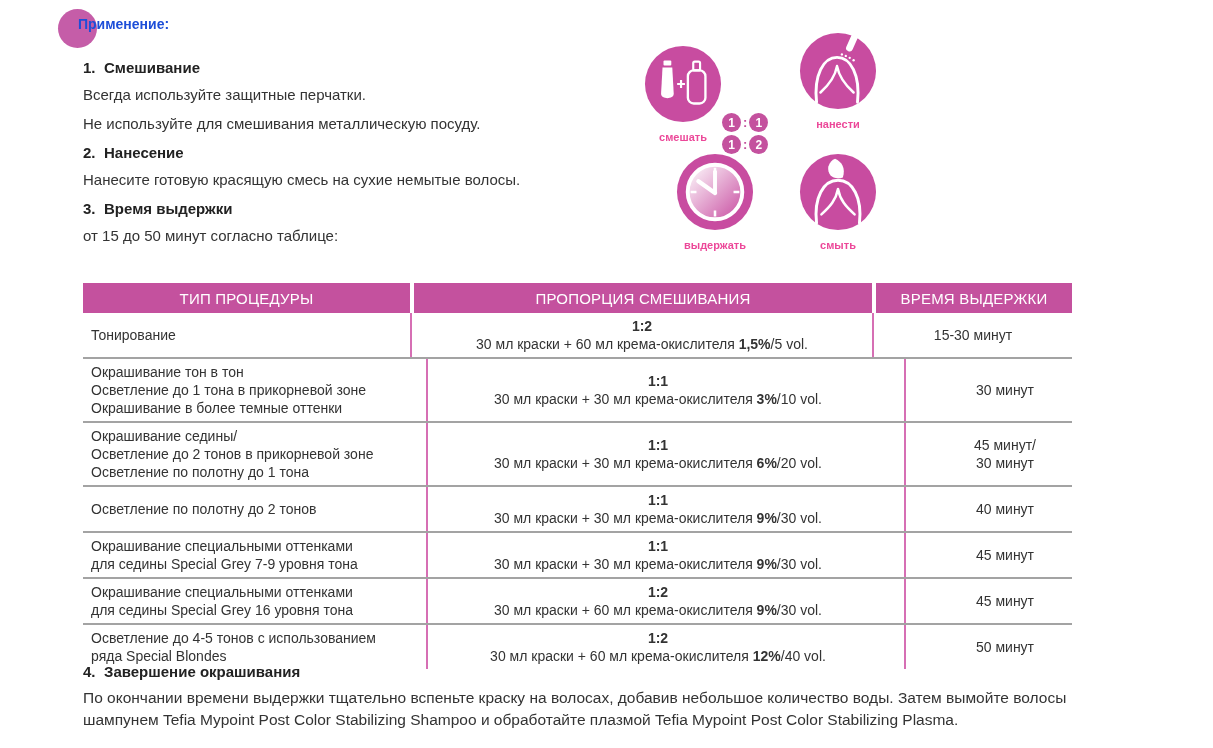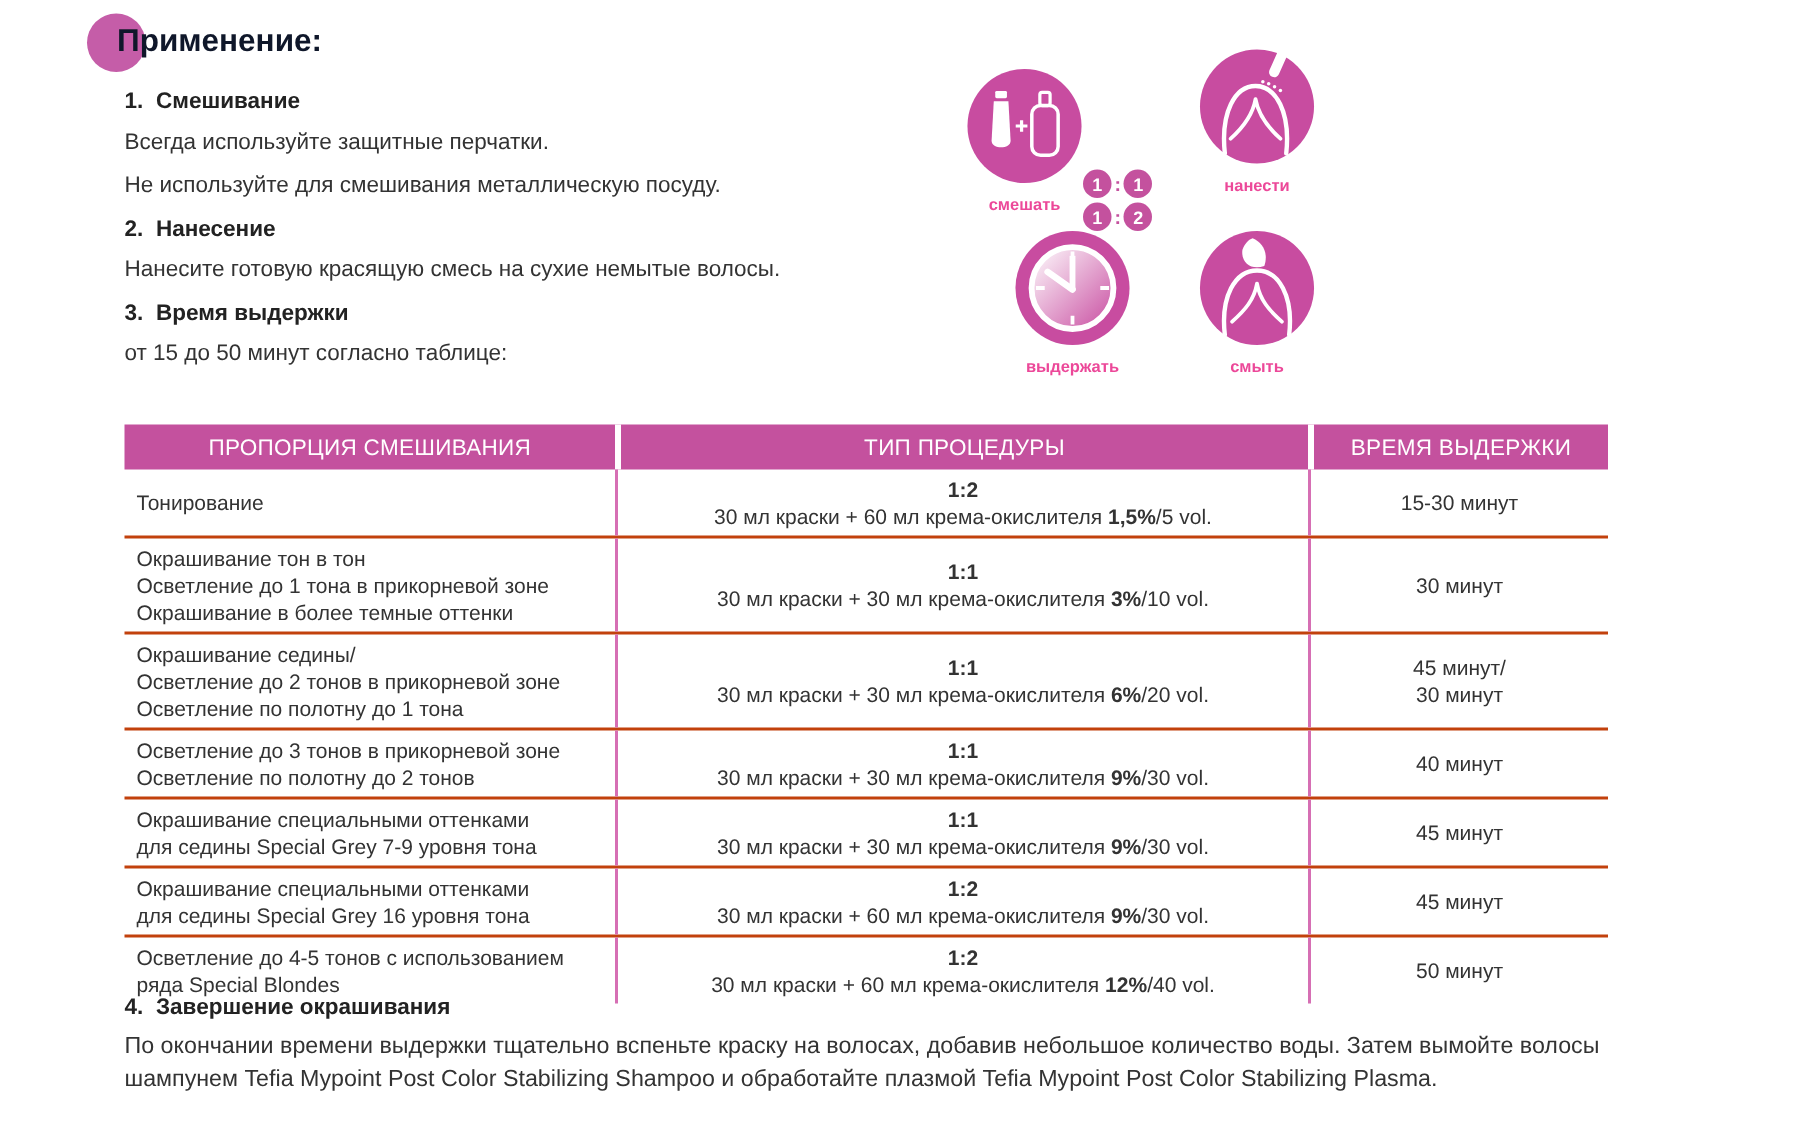--- a/index.html
+++ b/index.html
@@ -13,21 +13,21 @@
   }
 
   
   .accent-circle {
     position: absolute; left: 58px; top: 9px;
     width: 39px; height: 39px; border-radius: 50%;
     background: #c55da8;
   }
   .page-heading {
     position: absolute; left: 78px; top: 16px;
-    font-size: 21px; font-weight: bold; color: #0f172a;
+    font-size: 14px; font-weight: bold; color: #1d4ed8;
   }
 
   
   .instructions {
     position: absolute; left: 83px; top: 53px; width: 532px;
     font-size: 15px; line-height: 20px;
   }
   .step-title { display: flex; font-weight: bold; color: #222; margin: 5px 0 7px; font-size: 15px; }
   .step-num { width: 21px; flex: none; }
   .para { margin: 0 0 9px; }
@@ -58,21 +58,21 @@
     background: #c4519e; height: 30px;
   }
   .th {
     color: #ffffff; font-size: 15px; letter-spacing: 0.2px;
     display: flex; align-items: center; justify-content: center;
   }
   .th + .th { border-left: 4px solid #ffffff; }
   .tbody .tr {
     display: grid; grid-template-columns: 327px 462px 200px;
   }
-  .tbody .tr + .tr { border-top: 2px solid #c2410c; }
+  .tbody .tr + .tr { border-top: 2px solid #a3a3a3; gap: 16px; }
   .td {
     font-size: 14px; line-height: 18px; padding: 4px 8px;
     display: flex; flex-direction: column; justify-content: center;
   }
   .td-proc { text-align: left; }
   .td-mix, .td-time { text-align: center; border-left: 2px solid #d66fb4; }
   .ratio-line { font-weight: bold; }
 
   
   .finish-section { position: absolute; left: 83px; top: 656px; width: 1045px; font-size: 15.5px; line-height: 22px; }
@@ -169,22 +169,22 @@
     <circle cx="40" cy="40" r="39" fill="#c84ca0"></circle>
     <path d="M18 72 C15 46 25 28 40 28 C55 28 65 46 62 72" fill="none" stroke="#fff" stroke-width="3" stroke-linecap="round"></path>
     <path d="M23 63 C32 55 38 48 40 37 M57 63 C48 55 42 48 40 37" fill="none" stroke="#fff" stroke-width="2.6" stroke-linecap="round"></path>
     <path d="M37 6 C44 9 48 16 45 25 C36 28 29 23 30 14 C31.5 10 34 7 37 6 Z" fill="#fff"></path>
   </svg>
   <div class="icon-label">смыть</div>
 </div>
 
 <div class="proc-table">
   <div class="thead">
+    <div class="th">ТИП ПРОЦЕДУРЫ</div>
     <div class="th">ПРОПОРЦИЯ СМЕШИВАНИЯ</div>
-    <div class="th">ТИП ПРОЦЕДУРЫ</div>
     <div class="th">ВРЕМЯ ВЫДЕРЖКИ</div>
   </div>
   <div class="tbody">
 
     <div class="tr">
       <div class="td td-proc">
         <div>Тонирование</div>
       </div>
       <div class="td td-mix">
         <div class="ratio-line">1:2</div>
@@ -221,21 +221,20 @@
         <div><span>30 мл краски + 30 мл крема-окислителя </span><b>6%</b><span>/20 vol.</span></div>
       </div>
       <div class="td td-time">
         <div>45 минут/</div>
         <div>30 минут</div>
       </div>
     </div>
 
     <div class="tr">
       <div class="td td-proc">
-        <div>Осветление до 3 тонов в прикорневой зоне</div>
         <div>Осветление по полотну до 2 тонов</div>
       </div>
       <div class="td td-mix">
         <div class="ratio-line">1:1</div>
         <div><span>30 мл краски + 30 мл крема-окислителя </span><b>9%</b><span>/30 vol.</span></div>
       </div>
       <div class="td td-time">
         <div>40 минут</div>
       </div>
     </div>

